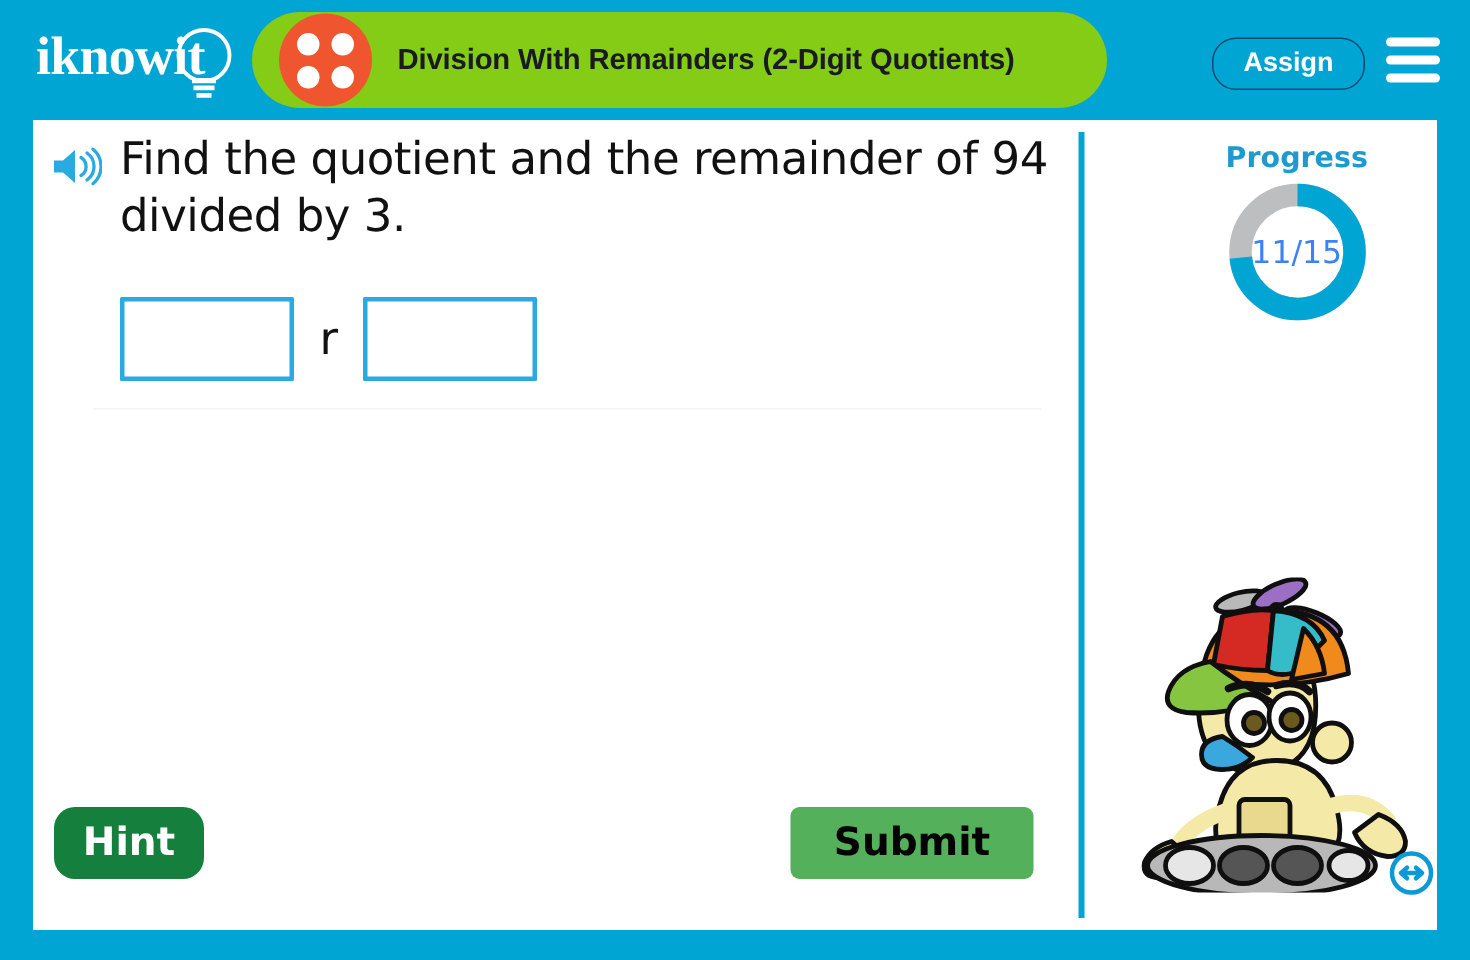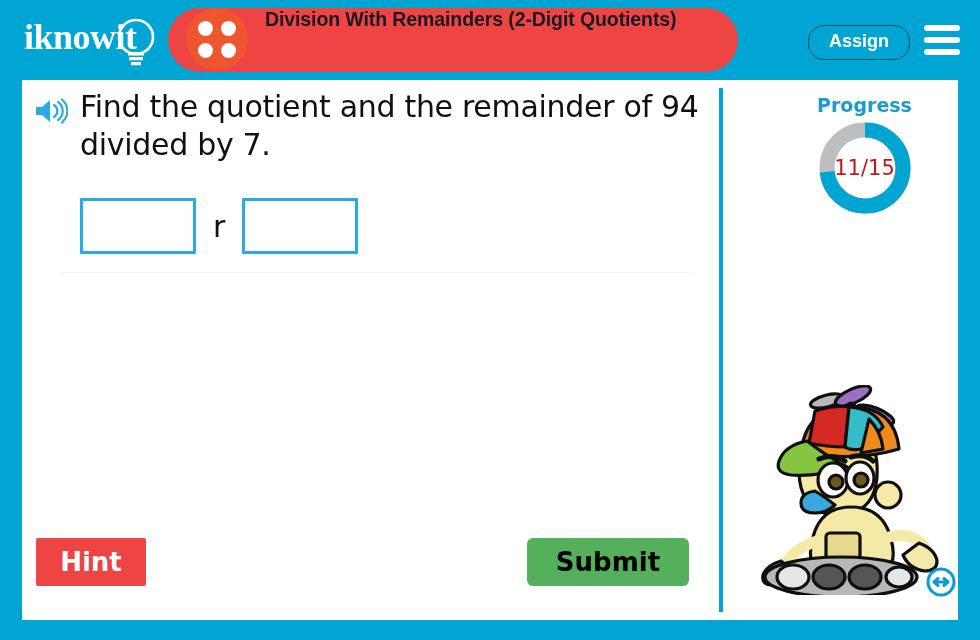--- a/index.html
+++ b/index.html
@@ -50,23 +50,24 @@
     position: absolute;
     left: 88px; top: 2px;
     width: 52px; height: 52px;
   }
 
   .title-banner {
     position: absolute;
     left: 168px; top: 8px;
     width: 570px;
     height: 64px;
-    background: #ef4444;
+    background: #84cc16;
     border-radius: 32px;
     display: flex;
+    align-items: center;
   }
   .dice-icon {
     position: relative;
     flex: 0 0 auto;
     margin-left: 18px;
     width: 62px; height: 62px;
     border-radius: 50%;
     background: #ef5630;
   }
   .dice-icon i {
@@ -192,24 +193,24 @@
     left: 40px; top: 192px;
     width: 632px;
     height: 1px;
     background: #f2f4f6;
   }
 
   
   .hint-btn {
     position: absolute;
     left: 14px; top: 458px;
-    width: 110px; height: 48px;
-    background: #ef4444;
+    width: 100px; height: 48px;
+    background: #15803d;
     border: none;
-    border-radius: 2px;
+    border-radius: 14px;
     color: #ffffff;
     font-size: 26px;
     font-weight: 700;
     font-family: "DejaVu Sans", sans-serif;
     cursor: pointer;
   }
   .submit-btn {
     position: absolute;
     left: 505px; top: 458px;
     width: 162px; height: 48px;
@@ -252,21 +253,21 @@
     margin: 0 auto;
   }
   .ring-value {
     position: absolute;
     left: 0; top: 0;
     width: 96px; height: 96px;
     display: flex;
     align-items: center;
     justify-content: center;
     font-size: 21px;
-    color: #b91c1c;
+    color: #3b82f6;
     font-family: "DejaVu Sans", sans-serif;
   }
 
   .mascot {
     position: absolute;
     left: 18px; top: 305px;
     width: 200px;
     height: 210px;
   }
 
@@ -315,21 +316,21 @@
 
     <div class="divider-vert"></div>
 
     <svg class="speaker" viewBox="0 0 34 30">
       <path d="M2 11 h6 L16 4 v22 L8 19 H2 z" fill="#29aae1"></path>
       <path d="M20 9 a7 7 0 0 1 0 12" fill="none" stroke="#29aae1" stroke-width="2.2" stroke-linecap="round"></path>
       <path d="M24 6 a11 11 0 0 1 0 18" fill="none" stroke="#29aae1" stroke-width="2.2" stroke-linecap="round"></path>
       <path d="M28 3.5 a15 15 0 0 1 0 23" fill="none" stroke="#29aae1" stroke-width="2.2" stroke-linecap="round"></path>
     </svg>
 
-    <div class="question">Find the quotient and the remainder of 94 divided by 7.</div>
+    <div class="question">Find the quotient and the remainder of 94 divided by 3.</div>
 
     <div class="answer-row">
       <input class="answer-box" type="text" placeholder="" style="">
       <span class="r-label">r</span>
       <input class="answer-box" type="text" placeholder="" style="">
     </div>
 
     <div class="divider-horiz"></div>
 
     <button class="hint-btn">Hint</button>

